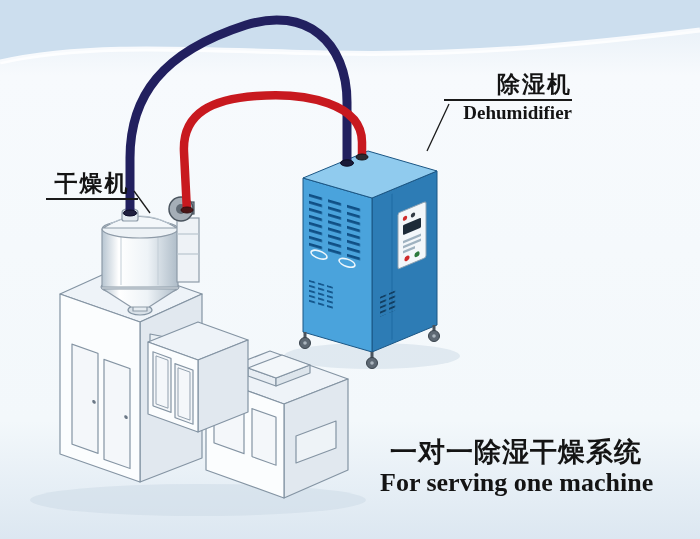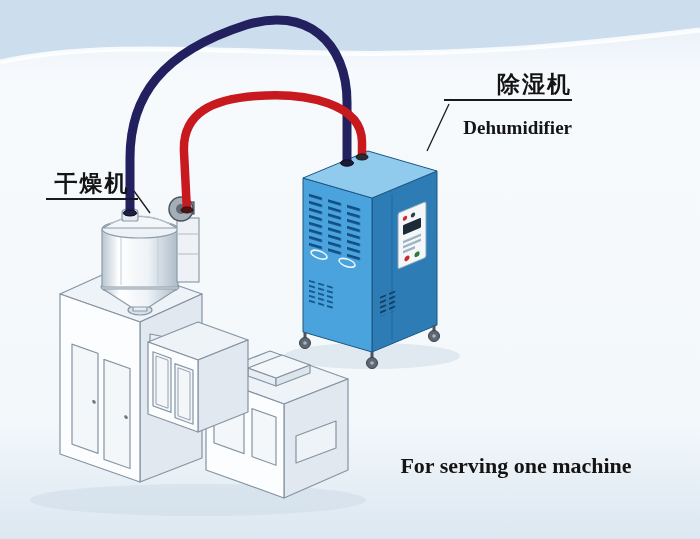--- a/index.html
+++ b/index.html
@@ -4,23 +4,23 @@
 <style>
   html,body{margin:0;padding:0;background:#ffffff;}
   .stage{
     position:relative;width:700px;height:539px;overflow:hidden;
     font-family:"Liberation Sans",sans-serif;
   }
   .scene{position:absolute;inset:0;width:700px;height:539px;display:block;}
   .label{position:absolute;text-align:center;color:#141414;line-height:1.15;}
   .zh{font-weight:700;font-size:23px;letter-spacing:2px;white-space:nowrap;}
   .rule{height:2px;background:#1a1a1a;margin:2px 0 1px;}
-  .en{font-family:"Liberation Serif",serif;font-weight:700;font-size:19px;white-space:nowrap;margin-top:16px;}
+  .en{font-family:"Liberation Serif",serif;font-weight:700;font-size:19px;white-space:nowrap;}
   .cap-zh{font-size:27px;letter-spacing:1px;}
-  .cap-en{font-size:22px;}
+  .cap-en{font-size:26px;}
 </style>
 </head>
 <body>
 
 <div class="stage">
 
 <svg class="scene" viewBox="0 0 700 539">
   <defs>
     <linearGradient id="bgG" x1="0" y1="0" x2="0" y2="1">
       <stop offset="0" stop-color="#e2ecf5"></stop>
@@ -174,16 +174,17 @@
   <div class="rule"></div>
 </div>
 
 <div class="label" style="left:444px; top:71px; width:128px;text-align:right;">
   <div class="zh">除湿机</div>
   <div class="rule"></div>
   <div class="en">Dehumidifier</div>
 </div>
 
 <div class="label" style="left:380px; top:437px; width:272px;">
+  <div class="zh cap-zh">一对一除湿干燥系统</div>
   <div class="en cap-en">For serving one machine</div>
 </div>
 
 </div>
 
 </body></html>

